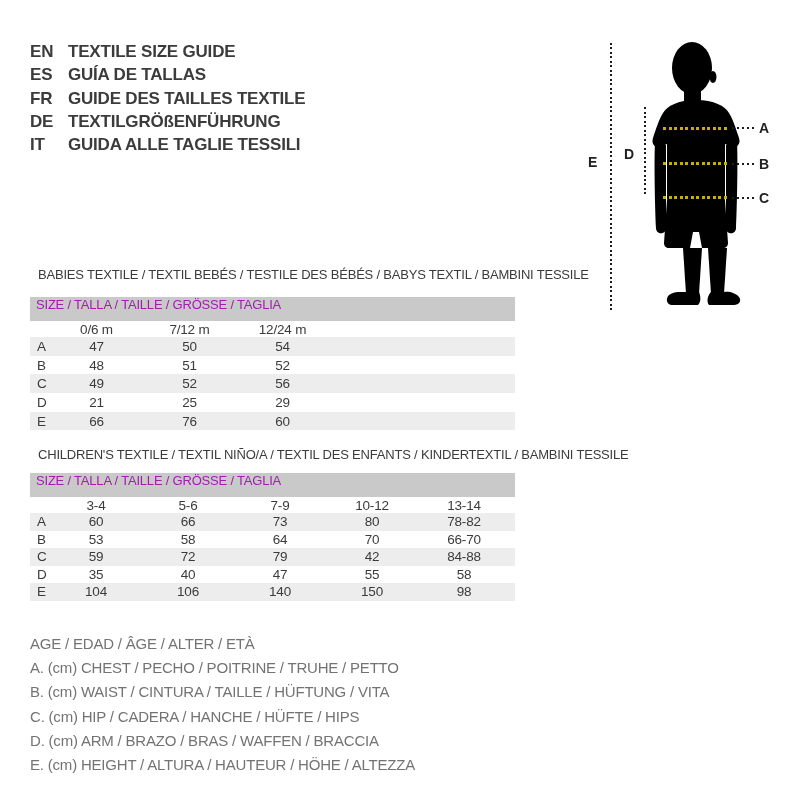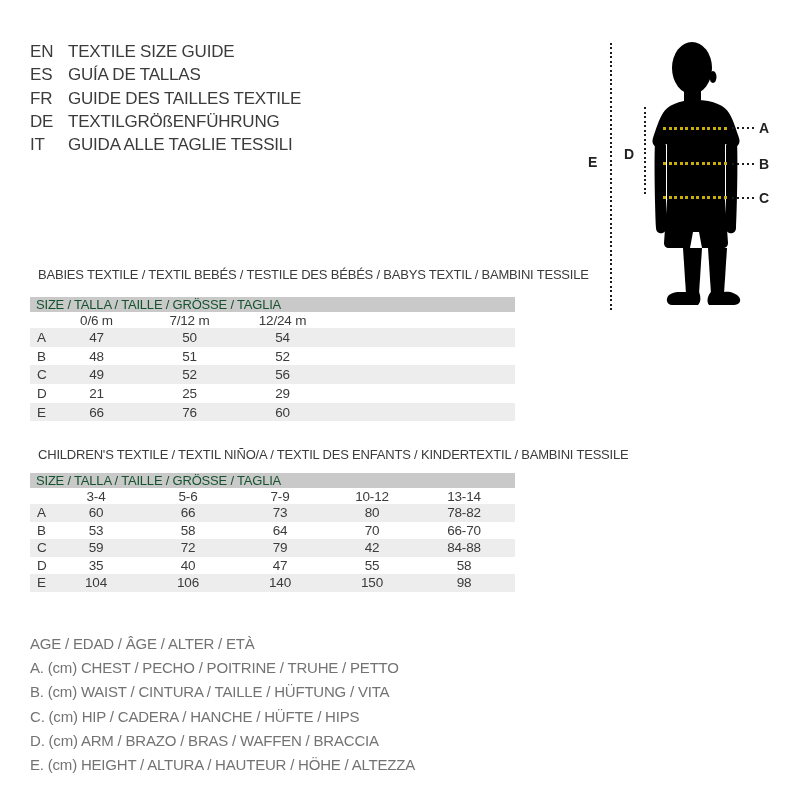--- a/index.html
+++ b/index.html
@@ -2,21 +2,21 @@
 <html><head>
 <meta charset="utf-8">
 <style>
   html,body{margin:0;padding:0;background:#fff;}
   #canvas{
     position:relative;width:800px;height:800px;background:#ffffff;overflow:hidden;
     font-family:"Liberation Sans","DejaVu Sans",sans-serif;color:#3b3b3b;
     letter-spacing:-0.2px;
   }
   
-  .languages{position:absolute;left:30px;top:40px;}
+  .languages{position:absolute;left:30px;top:40px;font-weight:bold;}
   .lang-row{display:flex;font-size:17px;line-height:23.3px;color:#3b3b3b;}
   .lang-code{width:38px;flex:0 0 38px;}
   
   .silhouette{position:absolute;left:650px;top:30px;width:112px;height:285px;}
   .vline{position:absolute;width:2px;background-image:repeating-linear-gradient(to bottom,#1c1c1c 0 2px,transparent 2px 4.5px);}
   .vline-e{left:610px;top:43px;height:270px;}
   .vline-d{left:644px;top:107px;height:87px;}
   .dash-y{position:absolute;height:3px;left:663px;width:66px;
     background-image:repeating-linear-gradient(to right,#c9ae0a 0 3px,transparent 3px 5.5px);}
   .dash-k{position:absolute;height:2px;left:732px;width:23px;
@@ -25,21 +25,21 @@
   .m-a{left:759px;top:119px;} .m-b{left:759px;top:155px;} .m-c{left:759px;top:189px;}
   .m-d{left:624px;top:145px;} .m-e{left:588px;top:153px;}
   .la{top:127px;} .lb{top:162px;} .lc{top:196px;}
   .ka{top:127px;} .kb{top:163px;} .kc{top:197px;}
   
   .sec-title{position:absolute;left:38px;font-size:13px;line-height:16px;color:#3b3b3b;white-space:nowrap;}
   .t-babies{top:267px;} .t-children{top:447px;}
   
   .table{position:absolute;left:30px;width:485px;}
   .tbl-babies{top:297px;} .tbl-children{top:473px;}
-  .size-bar{height:15px;background:#c9c9c9;font-size:13px;line-height:16px;padding-left:6px;color:#14532d;}
+  .size-bar{height:24px;background:#c9c9c9;font-size:13px;line-height:16px;padding-left:6px;color:#a21caf;}
   .thead,.trow{display:grid;align-items:center;font-size:13.5px;color:#3b3b3b;}
   .thead{height:16px;}
   .tbl-babies .trow{height:18.7px;}
   .tbl-children .trow{height:17.5px;}
   .tbl-babies .thead,.tbl-babies .trow{grid-template-columns:20px 93px 93px 93px;}
   .tbl-children .thead,.tbl-children .trow{grid-template-columns:20px 92px 92px 92px 92px 92px;}
   .cell{text-align:center;}
   .rlabel{text-align:left;padding-left:7px;}
   .stripe{background:#ededed;}
   

